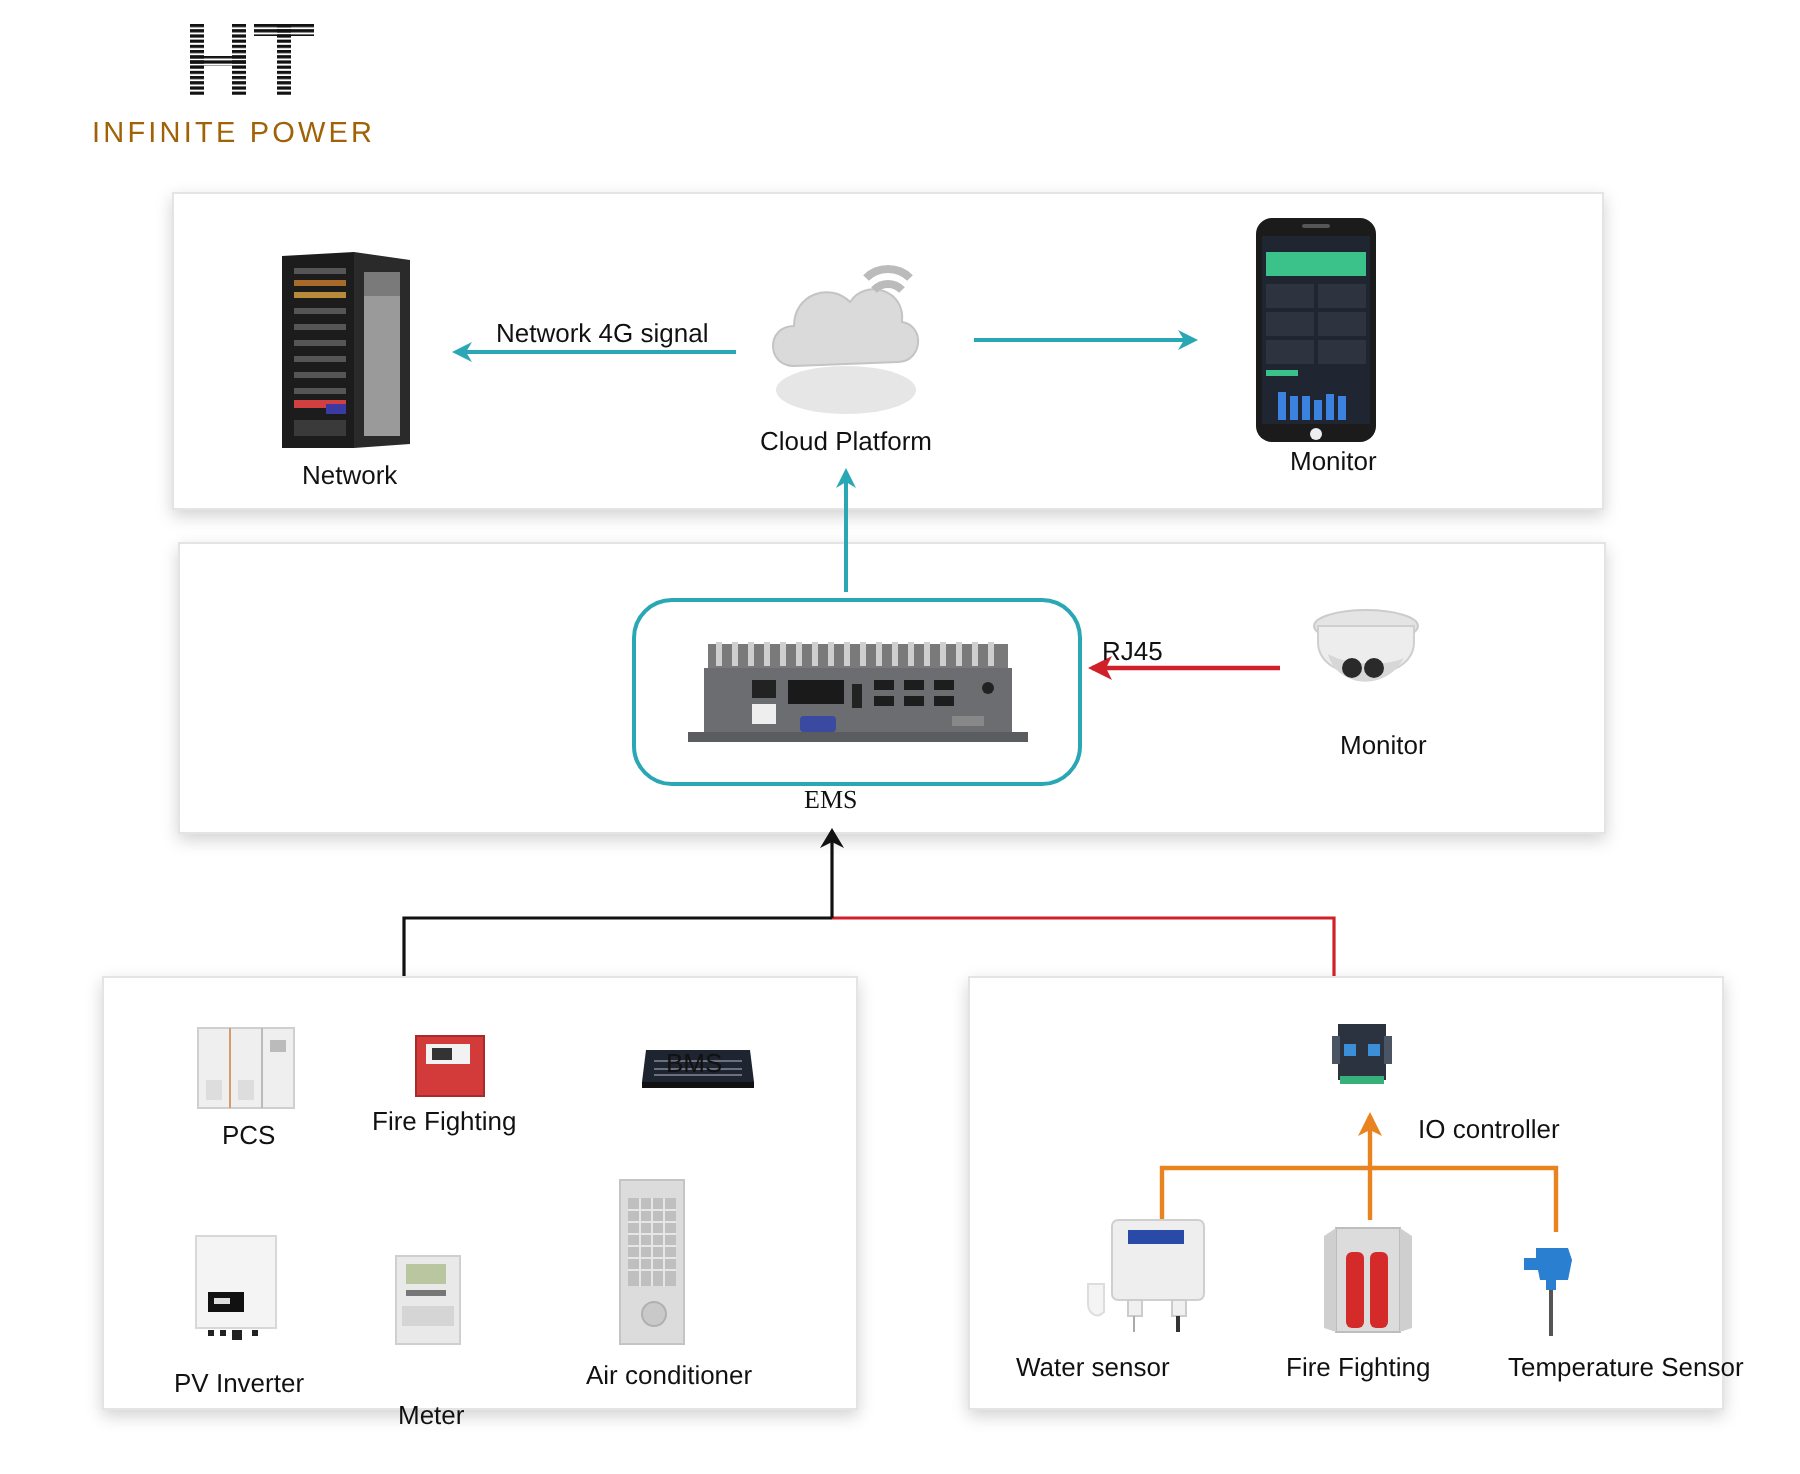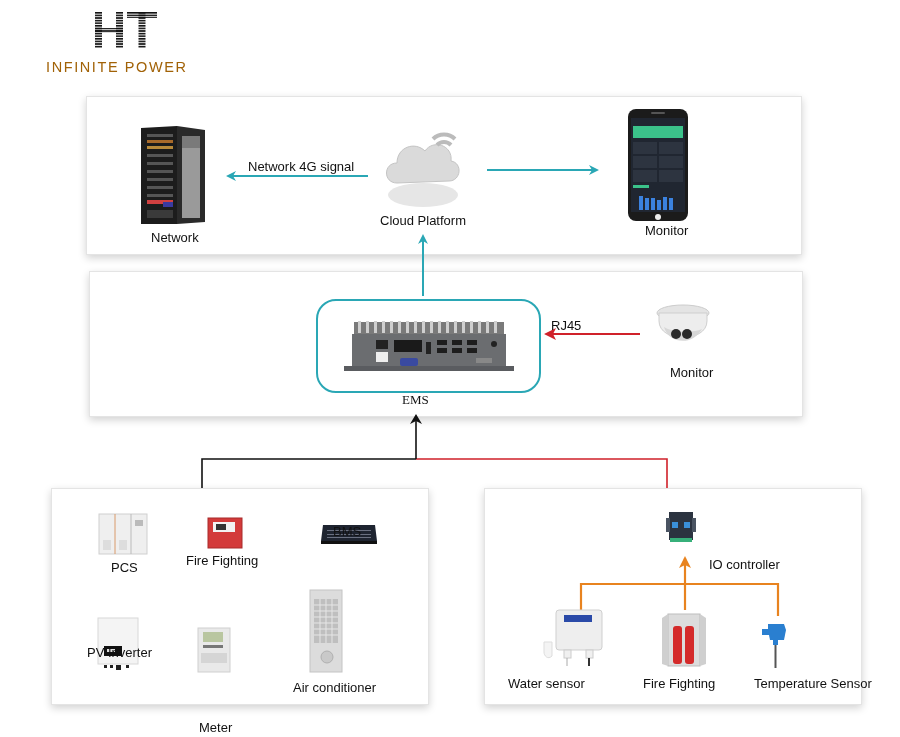--- a/index.html
+++ b/index.html
@@ -218,29 +218,29 @@
   <rect x="2" y="2" width="40" height="46" fill="#f4f4f4" stroke="#d8d8d8"></rect>
   <rect x="8" y="30" width="18" height="10" fill="#111"></rect>
   <rect x="11" y="33" width="8" height="3" fill="#ddd"></rect>
   <g fill="#222">
       <rect x="8" y="49" width="3" height="3"></rect>
       <rect x="14" y="49" width="3" height="3"></rect>
       <rect x="20" y="49" width="5" height="5"></rect>
       <rect x="30" y="49" width="3" height="3"></rect>
     </g>
 </svg>
-<div class="label" style="left:87px;top:645px;">PV Inverter</div>
+<div class="label" style="left:87px;top:684px;">PV Inverter</div>
 
 <svg class="abs" style="left:197px;top:627px;" width="34" height="46" viewBox="0 0 34 46">
   <rect x="1" y="1" width="32" height="44" fill="#e9e9e9" stroke="#cfcfcf"></rect>
   <rect x="6" y="5" width="20" height="10" fill="#b9c6a0"></rect>
   <rect x="6" y="18" width="20" height="3" fill="#777"></rect>
   <rect x="4" y="26" width="26" height="10" fill="#d5d5d5"></rect>
 </svg>
-<div class="label" style="left:199px;top:720px;">Meter</div>
+<div class="label" style="left:199px;top:700px;">Meter</div>
 
 <svg class="abs" style="left:309px;top:589px;" width="34" height="84" viewBox="0 0 34 84">
   <rect x="1" y="1" width="32" height="82" fill="#dcdcdc" stroke="#c4c4c4"></rect>
   <rect x="5" y="10" width="24" height="44" fill="#bfbfbf"></rect>
   <g stroke="#e6e6e6" stroke-width="1">
     <line x1="5" y1="16" x2="29" y2="16"></line>
       <line x1="5" y1="22" x2="29" y2="22"></line>
       <line x1="5" y1="28" x2="29" y2="28"></line>
       <line x1="5" y1="34" x2="29" y2="34"></line>
       <line x1="5" y1="40" x2="29" y2="40"></line>

